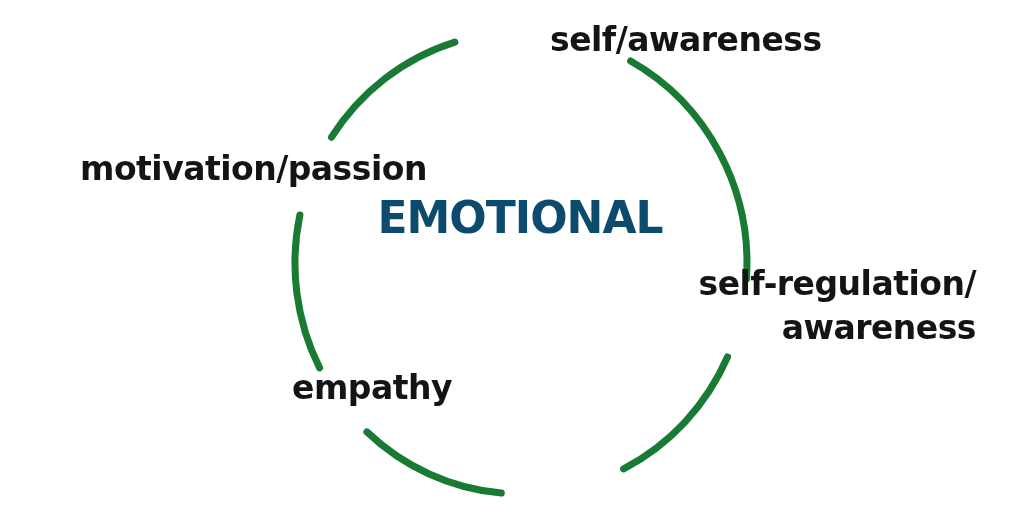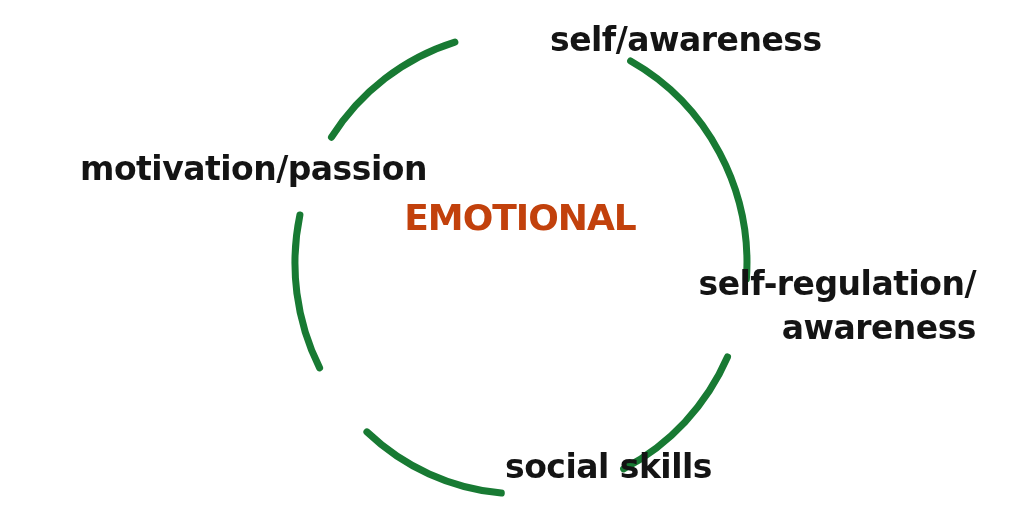--- a/index.html
+++ b/index.html
@@ -43,24 +43,24 @@
     line-height: 44px;
     white-space: nowrap;
   }
   .center-title {
     position: absolute;
     left: 320px;
     top: 195px;
     width: 400px;
     text-align: center;
     font-weight: bold;
-    font-size: 36px;
+    font-size: 44px;
     line-height: 45px;
     letter-spacing: -1px;
-    color: #c2410c;
+    color: #0c4a6e;
   }
 </style>
 </head>
 <body>
 
 <div class="stage">
 
   <svg class="circle-svg" viewBox="0 0 1024 512">
       <path d="M 746.4 279.1 A 226 231 0 0 0 630.6 61.0" fill="none" stroke="#187a33" stroke-width="7" stroke-linecap="round"></path>
       <path d="M 454.9 42.1 A 226 231 0 0 0 331.5 137.2" fill="none" stroke="#187a33" stroke-width="7" stroke-linecap="round"></path>
@@ -75,16 +75,16 @@
 
   <div class="center-title">
     <div>EMOTIONAL</div>
   </div>
 
   <div class="label lbl-self-regulation">
     <div>self-regulation/</div>
     <div>awareness</div>
   </div>
 
+  <div class="label lbl-empathy">empathy</div>
 
-  <div class="label lbl-social-skills">social skills</div>
 
 </div>
 
 </body></html>

